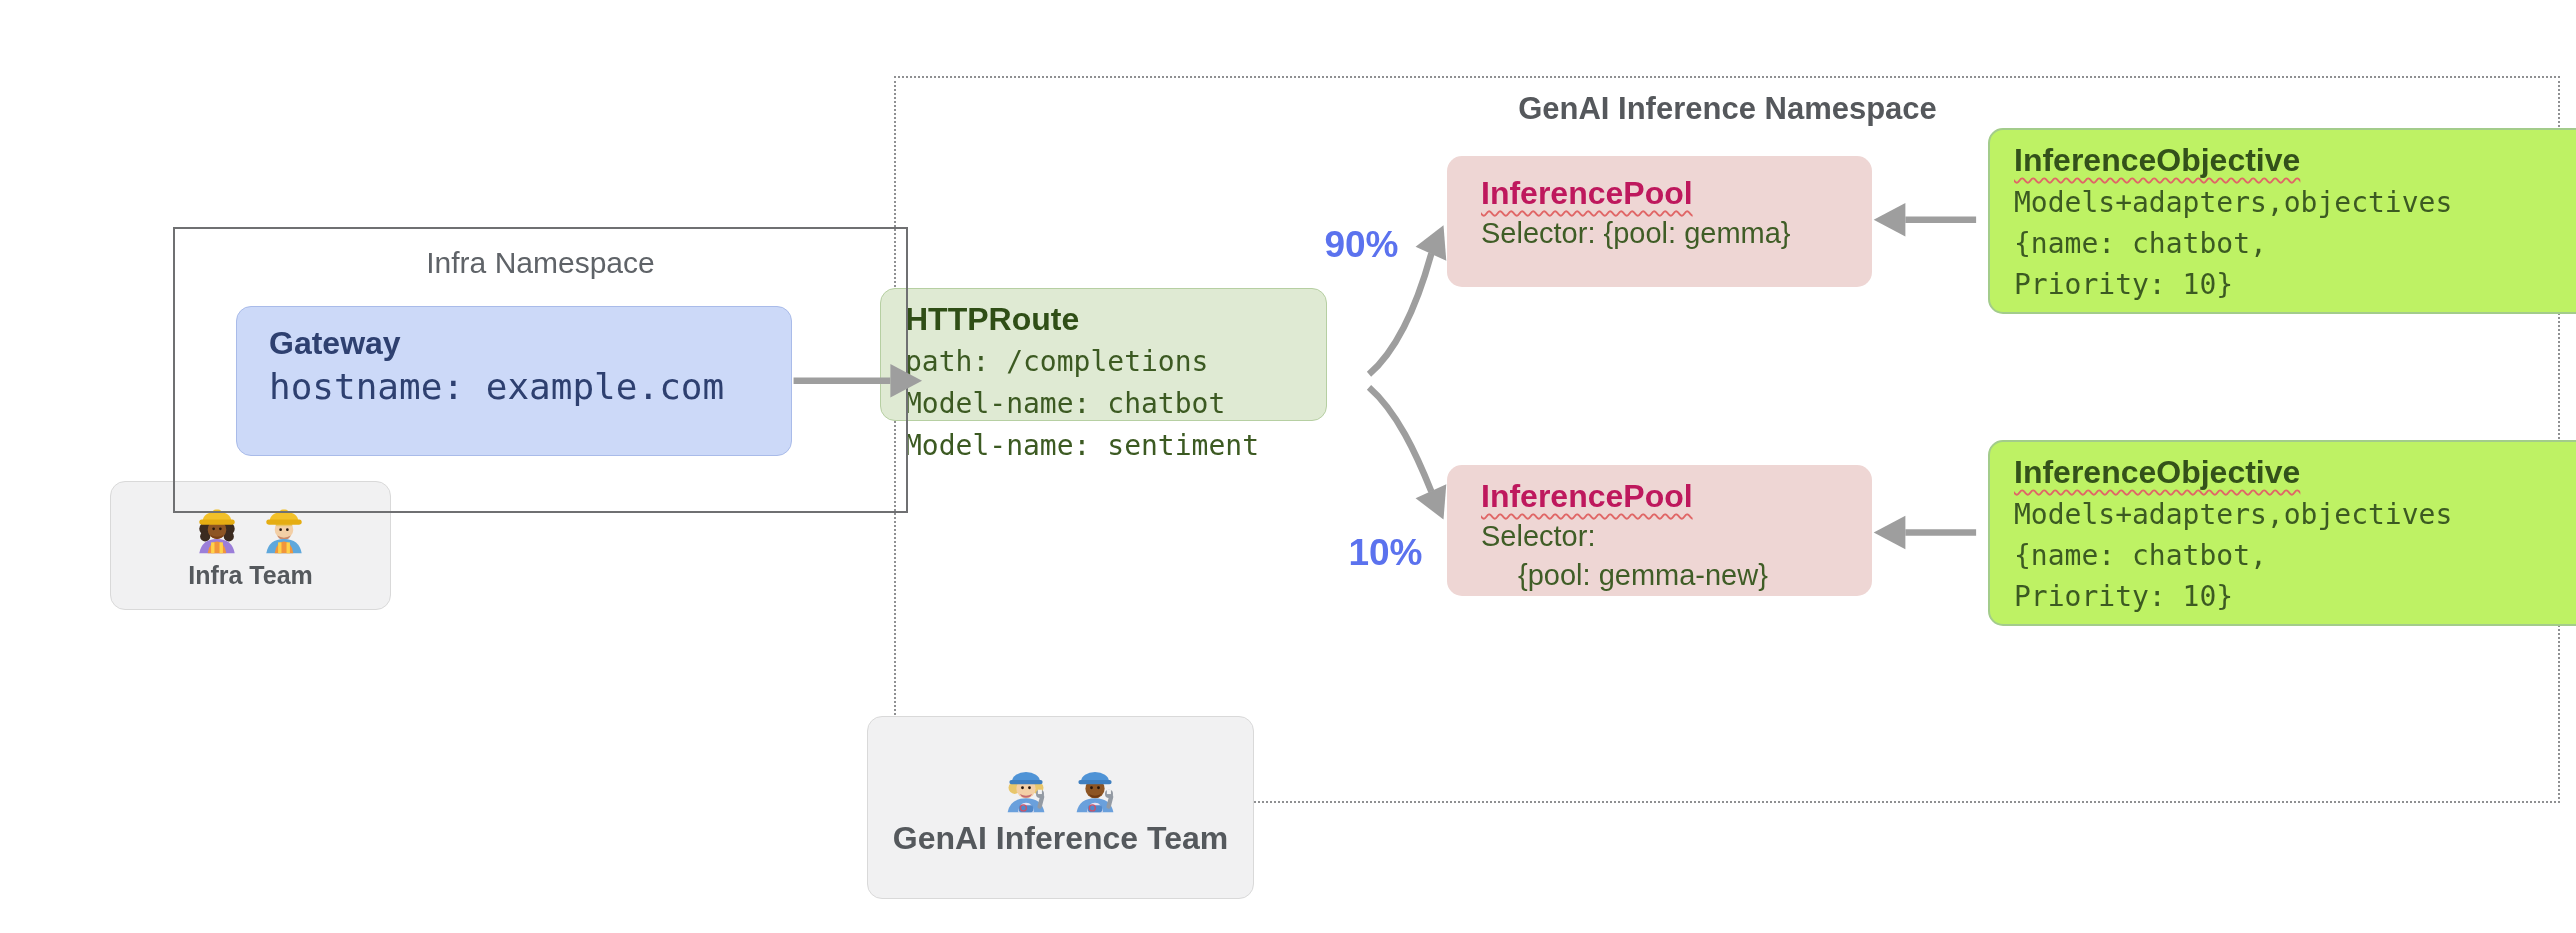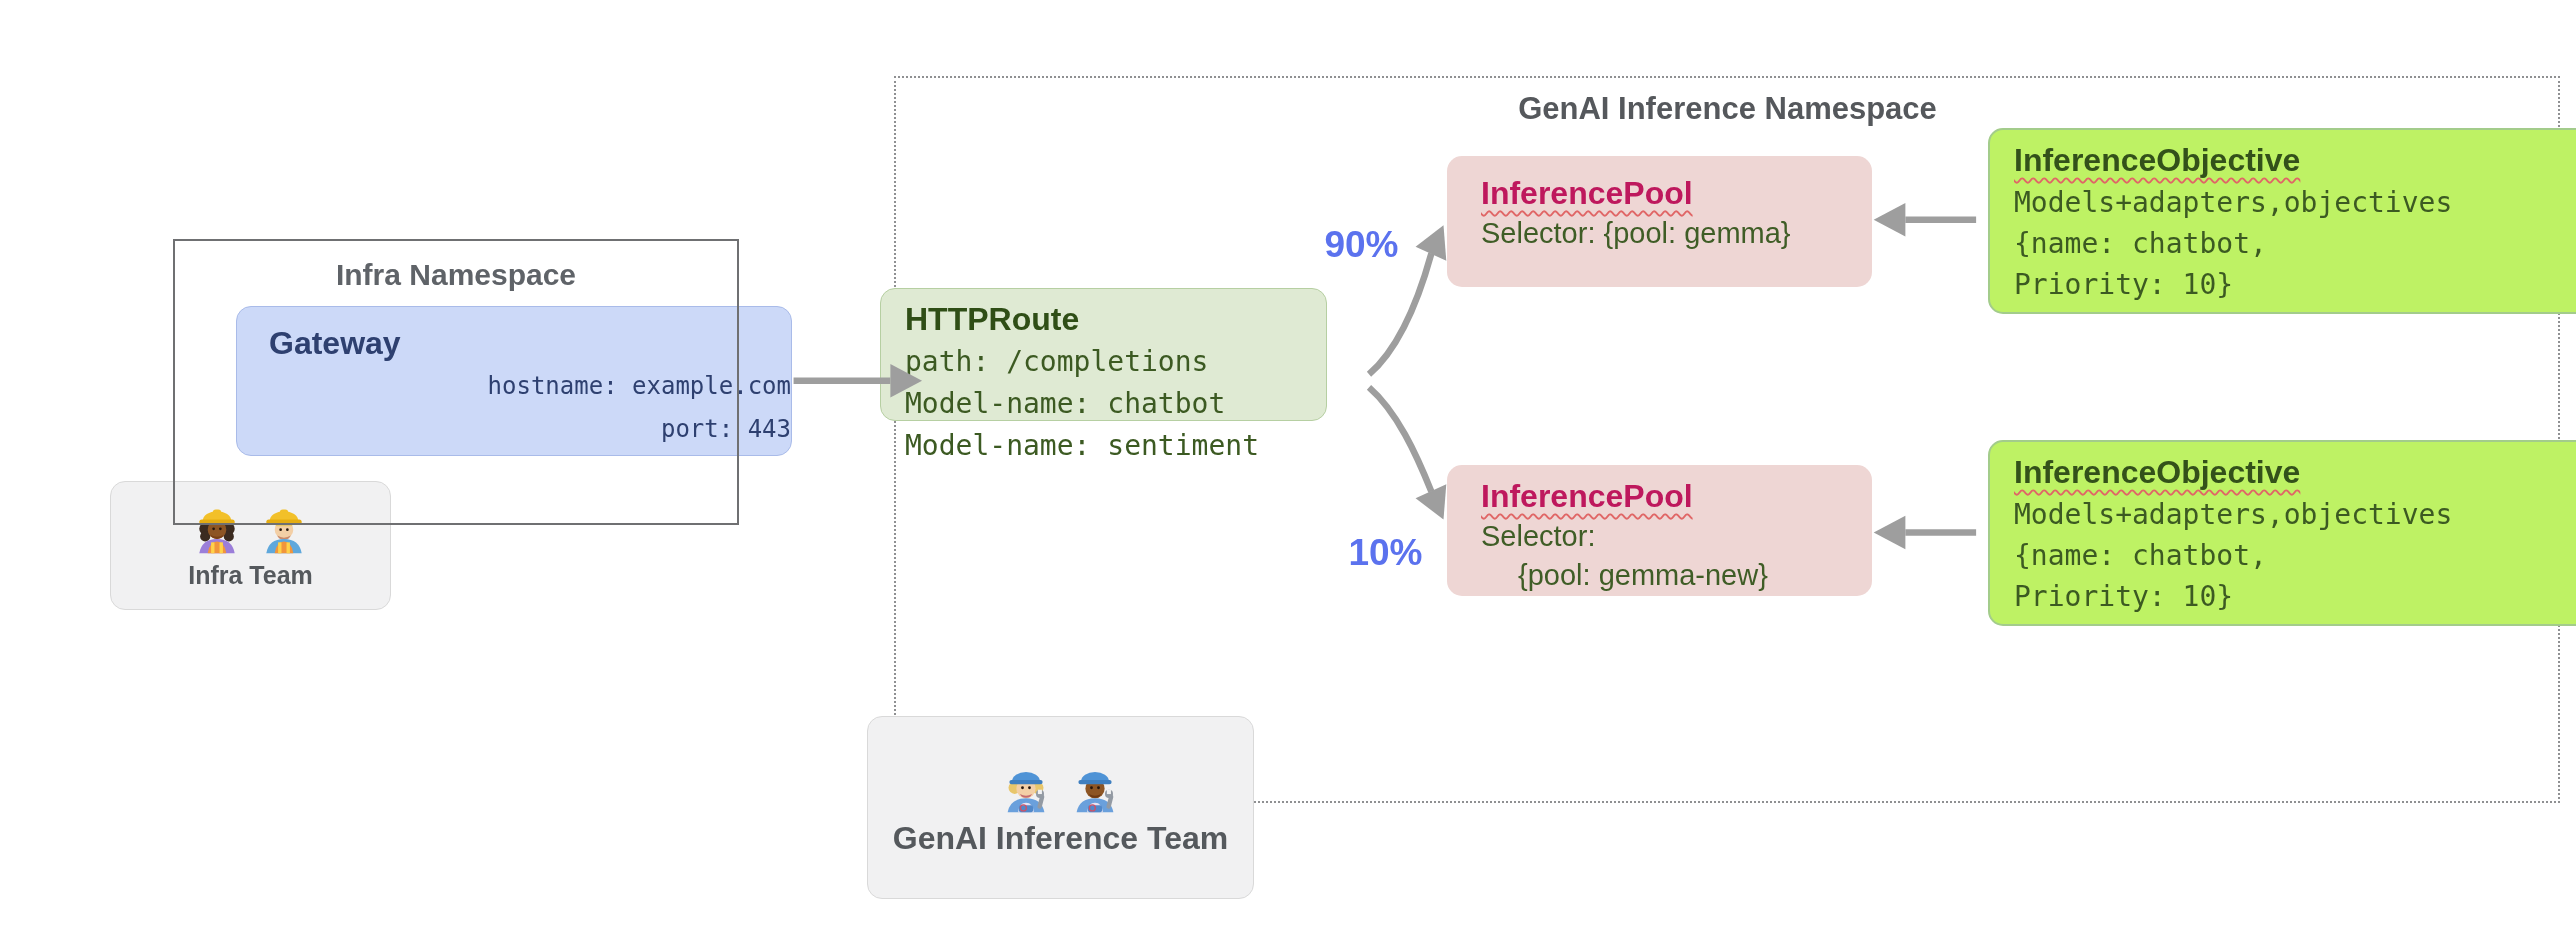--- a/index.html
+++ b/index.html
@@ -2,31 +2,31 @@
 <html style="font-size:15px"><head>
 <meta charset="utf-8">
 <style>
   html,body{margin:0;padding:0;background:#ffffff;}
   .stage{position:relative;width:2576px;height:933px;background:#ffffff;overflow:hidden;
          font-family:"Liberation Sans",sans-serif;}
   .abs{position:absolute;box-sizing:border-box;}
   .mono{font-family:"DejaVu Sans Mono",monospace;}
 
   
-  .infra-ns{left:173px;top:239px;width:566px;height:286px;border:2.8px solid #6f7072;z-index:20;font-weight:bold;}
+  .infra-ns{left:173px;top:227px;width:735px;height:286px;border:2.8px solid #6f7072;z-index:20;}
   .ns-title{width:100%;text-align:center;margin-top:17px;font-size:30px;color:#5f6368;}
   .genai-ns{left:894px;top:76px;width:1666px;height:727px;border:2.8px dotted #8f9092;z-index:1;}
   .genai-title{left:1448px;top:91px;width:559px;text-align:center;font-size:31px;font-weight:bold;color:#55585c;z-index:2;}
 
   
   .rbox{border-radius:15px;z-index:10;}
   .gateway{left:236px;top:306px;width:556px;height:150px;background:#ccd9f8;border:1.9px solid #a9bbe9;
            padding:15px 0 0 32px;color:#2e4070;}
   .gateway .btitle{font-size:32px;font-weight:bold;line-height:43px;}
-  .gateway .bline{font-size:24px;line-height:43px;text-align:right;}
+  .gateway .bline{font-size:36px;line-height:43px;}
   .httproute{left:880px;top:288px;width:447px;height:133px;background:#dfead3;border:1.9px solid #b6cfa2;
              padding:9.3px 0 0 24px;color:#3c5a22;}
   .httproute .btitle{font-size:32px;font-weight:bold;line-height:43px;color:#2f4e16;}
   .httproute .bline{font-size:28px;line-height:42px;}
   .pool{width:425px;height:131px;background:#eed6d4;padding:17px 0 0 34px;color:#3f5d26;}
   .pool-top{left:1447px;top:156px;}
   .pool-bottom{left:1447px;top:465px;padding-top:11.2px;}
   .pool .btitle{font-size:32px;font-weight:bold;line-height:41px;color:#be185d;}
   .pool .bline{font-size:29px;line-height:39px;}
   .objective{width:612px;height:186px;background:#bef264;border:2.8px solid #a3cc8b;
@@ -99,21 +99,20 @@
     <div class="team-label">Infra Team</div>
   </div>
 
   <div class="abs infra-ns">
     <div class="ns-title">Infra Namespace</div>
   </div>
 
   <div class="abs rbox gateway">
     <div class="btitle">Gateway</div>
     <div class="bline mono">hostname: example.com</div>
-    <div class="bline mono">port: 443</div>
   </div>
 
   <div class="abs rbox httproute">
     <div class="btitle">HTTPRoute</div>
     <div class="bline mono">path: /completions</div>
     <div class="bline mono">Model-name: chatbot</div>
     <div class="bline mono">Model-name: sentiment</div>
   </div>
 
   <div class="abs pct pct-90">90%</div>

